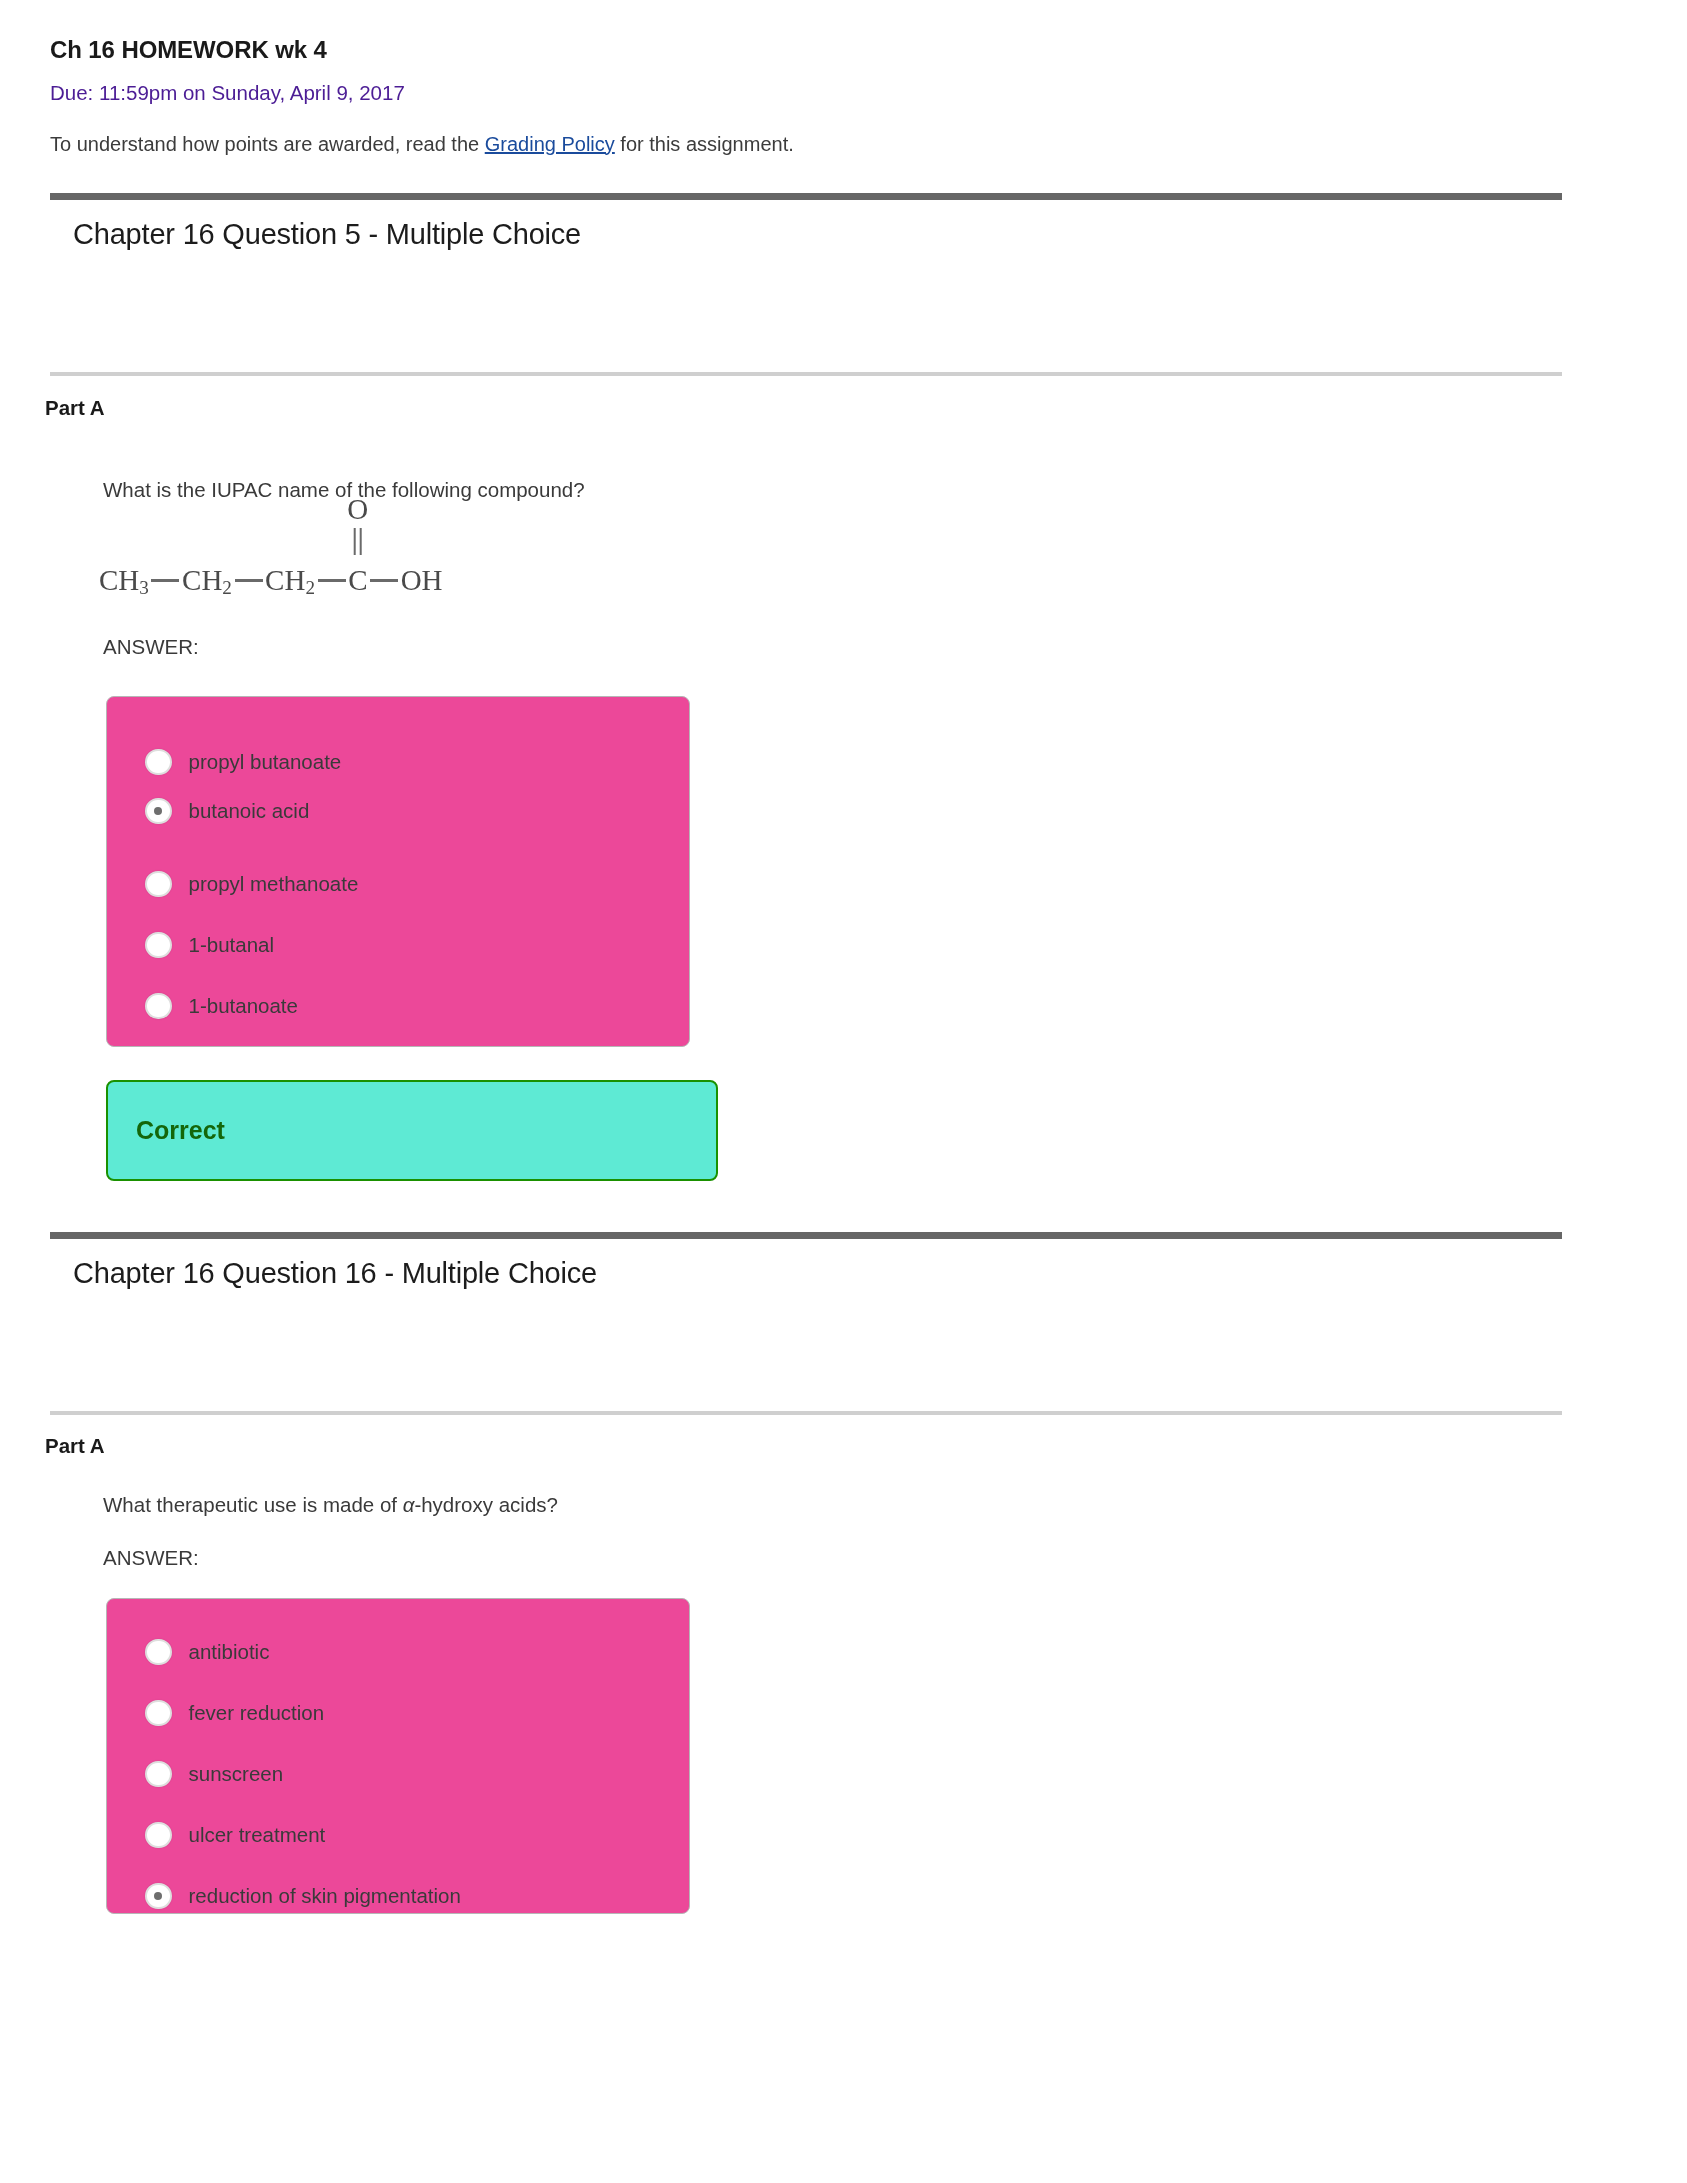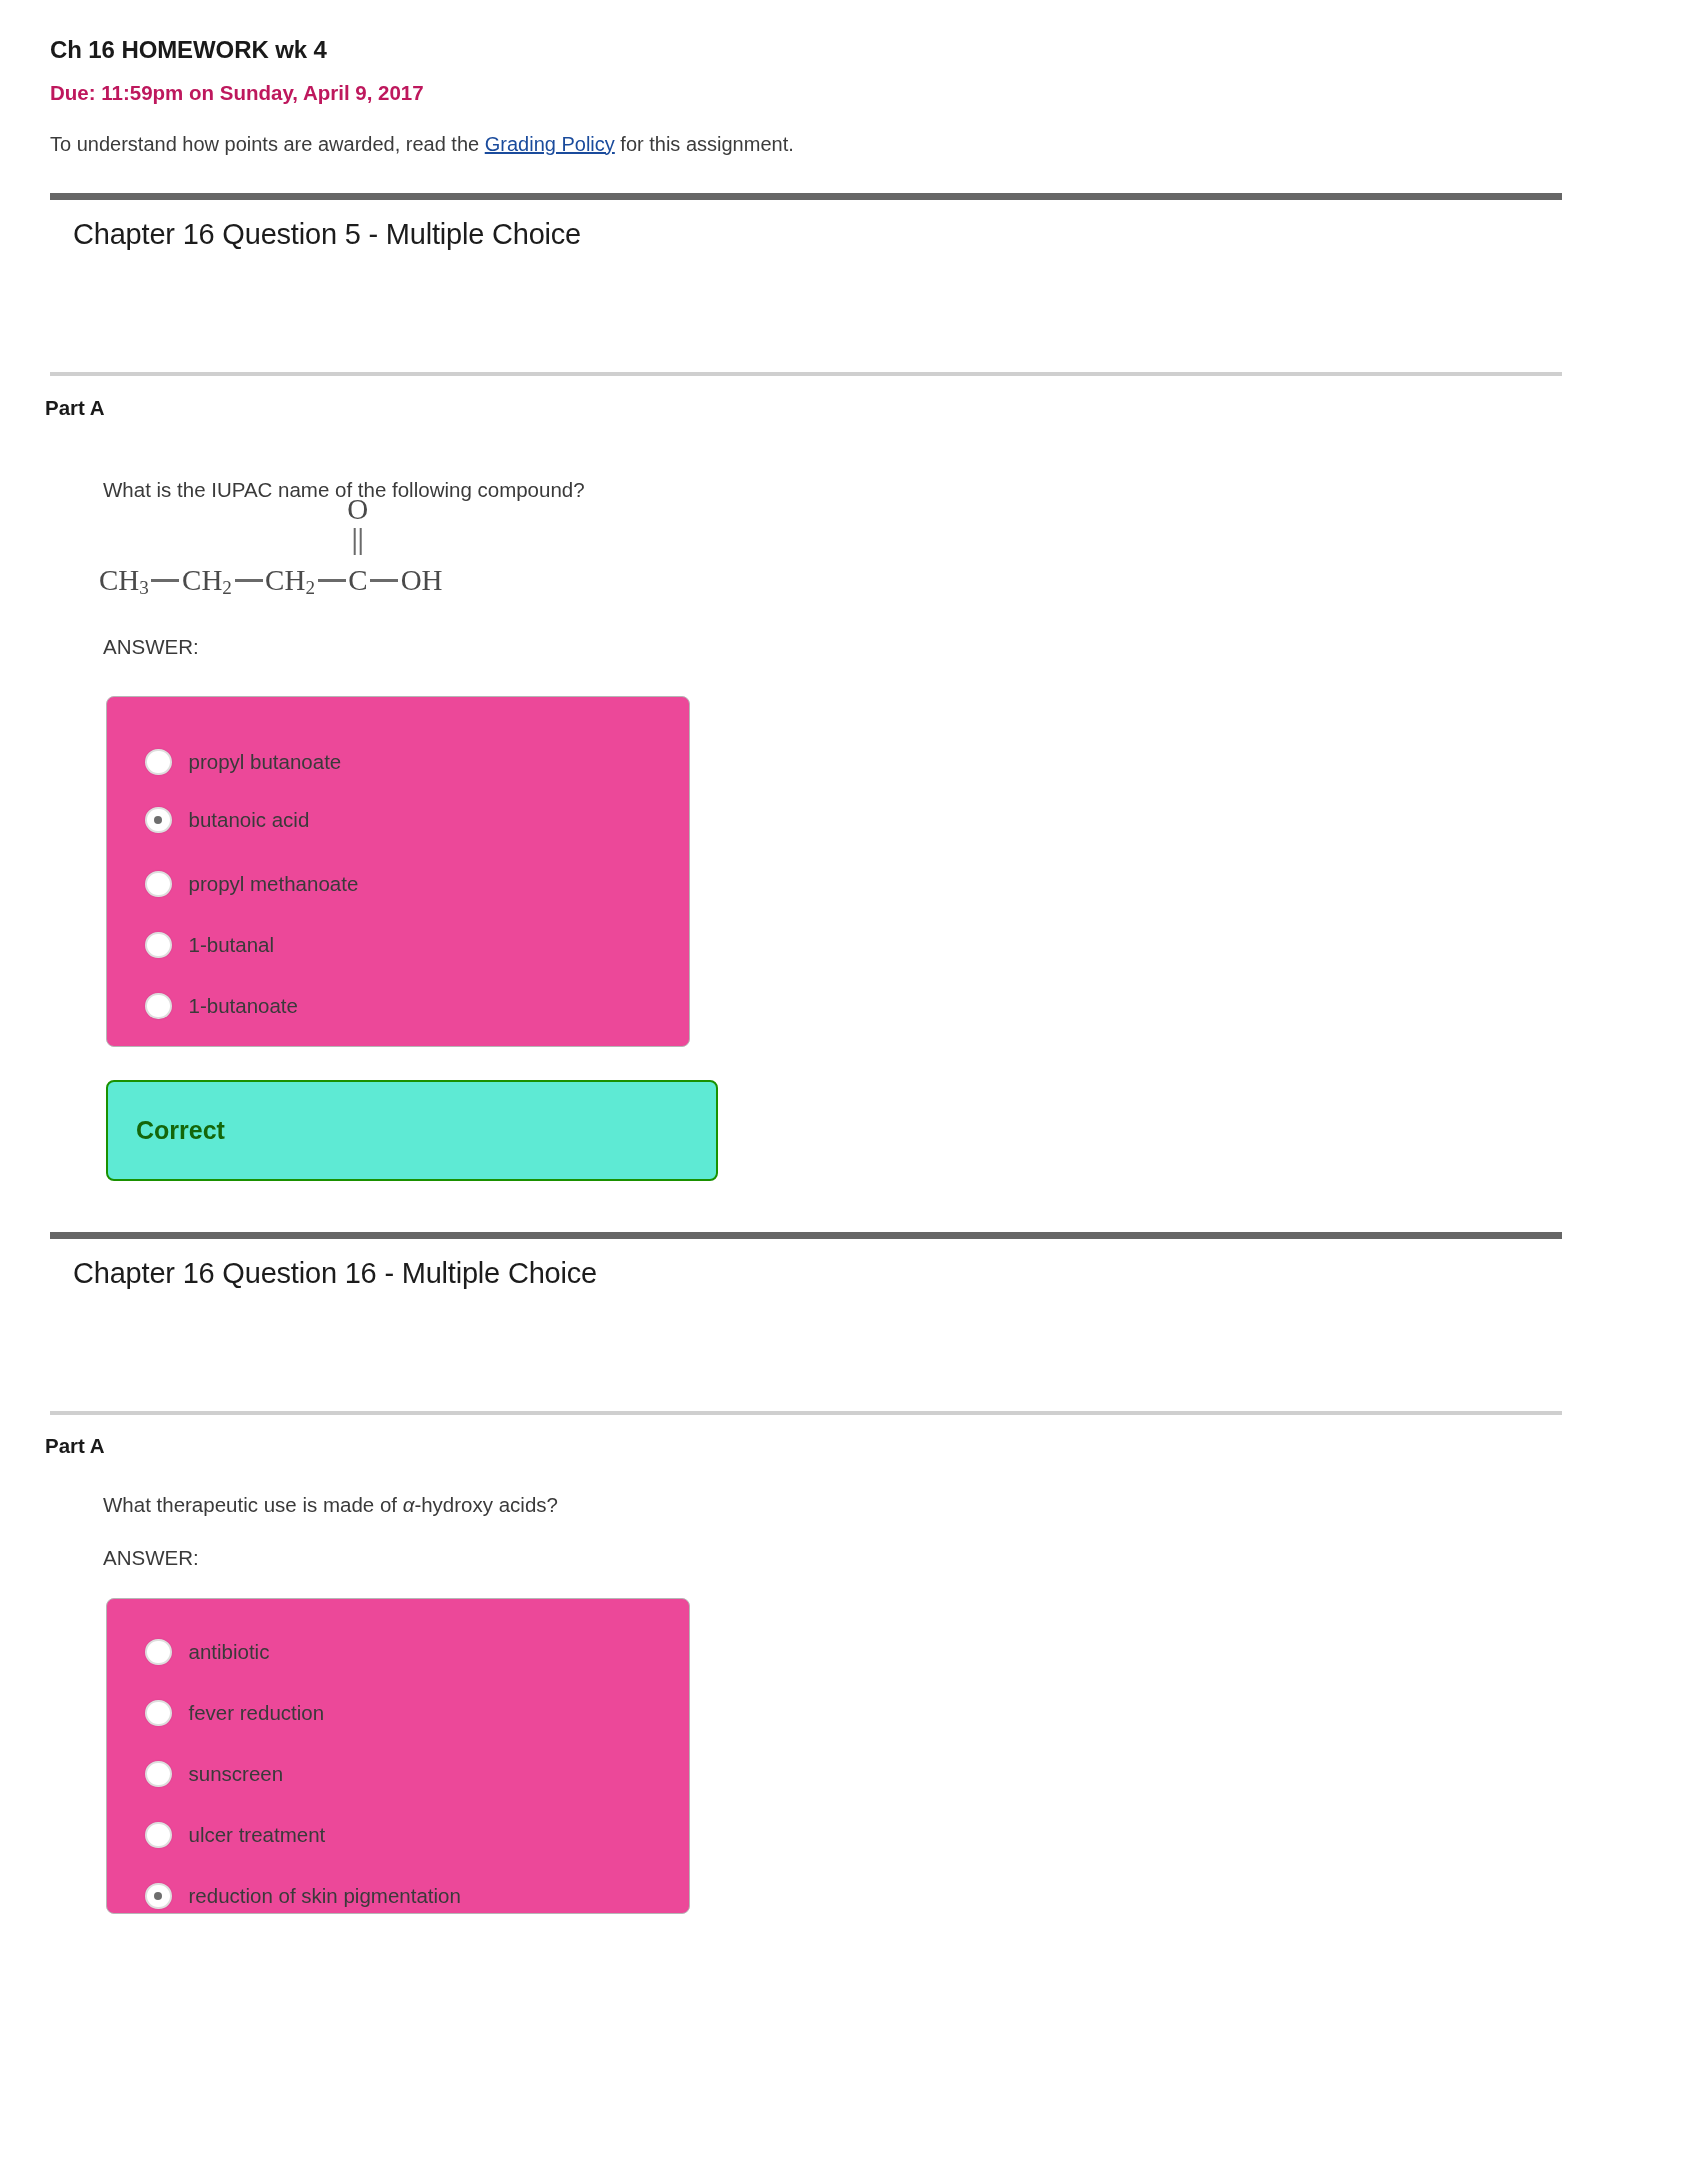--- a/index.html
+++ b/index.html
@@ -35,22 +35,22 @@
   .assignment-title {
     font-size: 24px;
     font-weight: bold;
     color: #1a1a1a;
     letter-spacing: -0.1px;
     margin: 0 0 17px 0;
     line-height: 1.15;
   }
   .assignment-due {
     font-size: 20.5px;
-    font-weight: bold;
-    color: #be185d;
+    font-weight: normal;
+    color: #4c1d95;
     margin: 0 0 26.5px 0;
     line-height: 1.15;
   }
   .assignment-policy {
     font-size: 20px;
     color: #3c3c3c;
     line-height: 1.3;
     margin: 0;
   }
   .policy-link {
@@ -260,21 +260,21 @@
 
   <div class="answer-label" style="top:635px;">ANSWER:</div>
 
   <div class="choice-box" style="left:106px; top:696px; width:584px; height:351px;">
 
     <div class="choice-row" style="top:50px;">
       <span class="radio"></span>
       <span class="choice-label">propyl butanoate</span>
     </div>
 
-    <div class="choice-row" style="top:108px;">
+    <div class="choice-row" style="top:99px;">
       <span class="radio checked"></span>
       <span class="choice-label">butanoic acid</span>
     </div>
 
     <div class="choice-row" style="top:172px;">
       <span class="radio"></span>
       <span class="choice-label">propyl methanoate</span>
     </div>
 
     <div class="choice-row" style="top:233px;">

